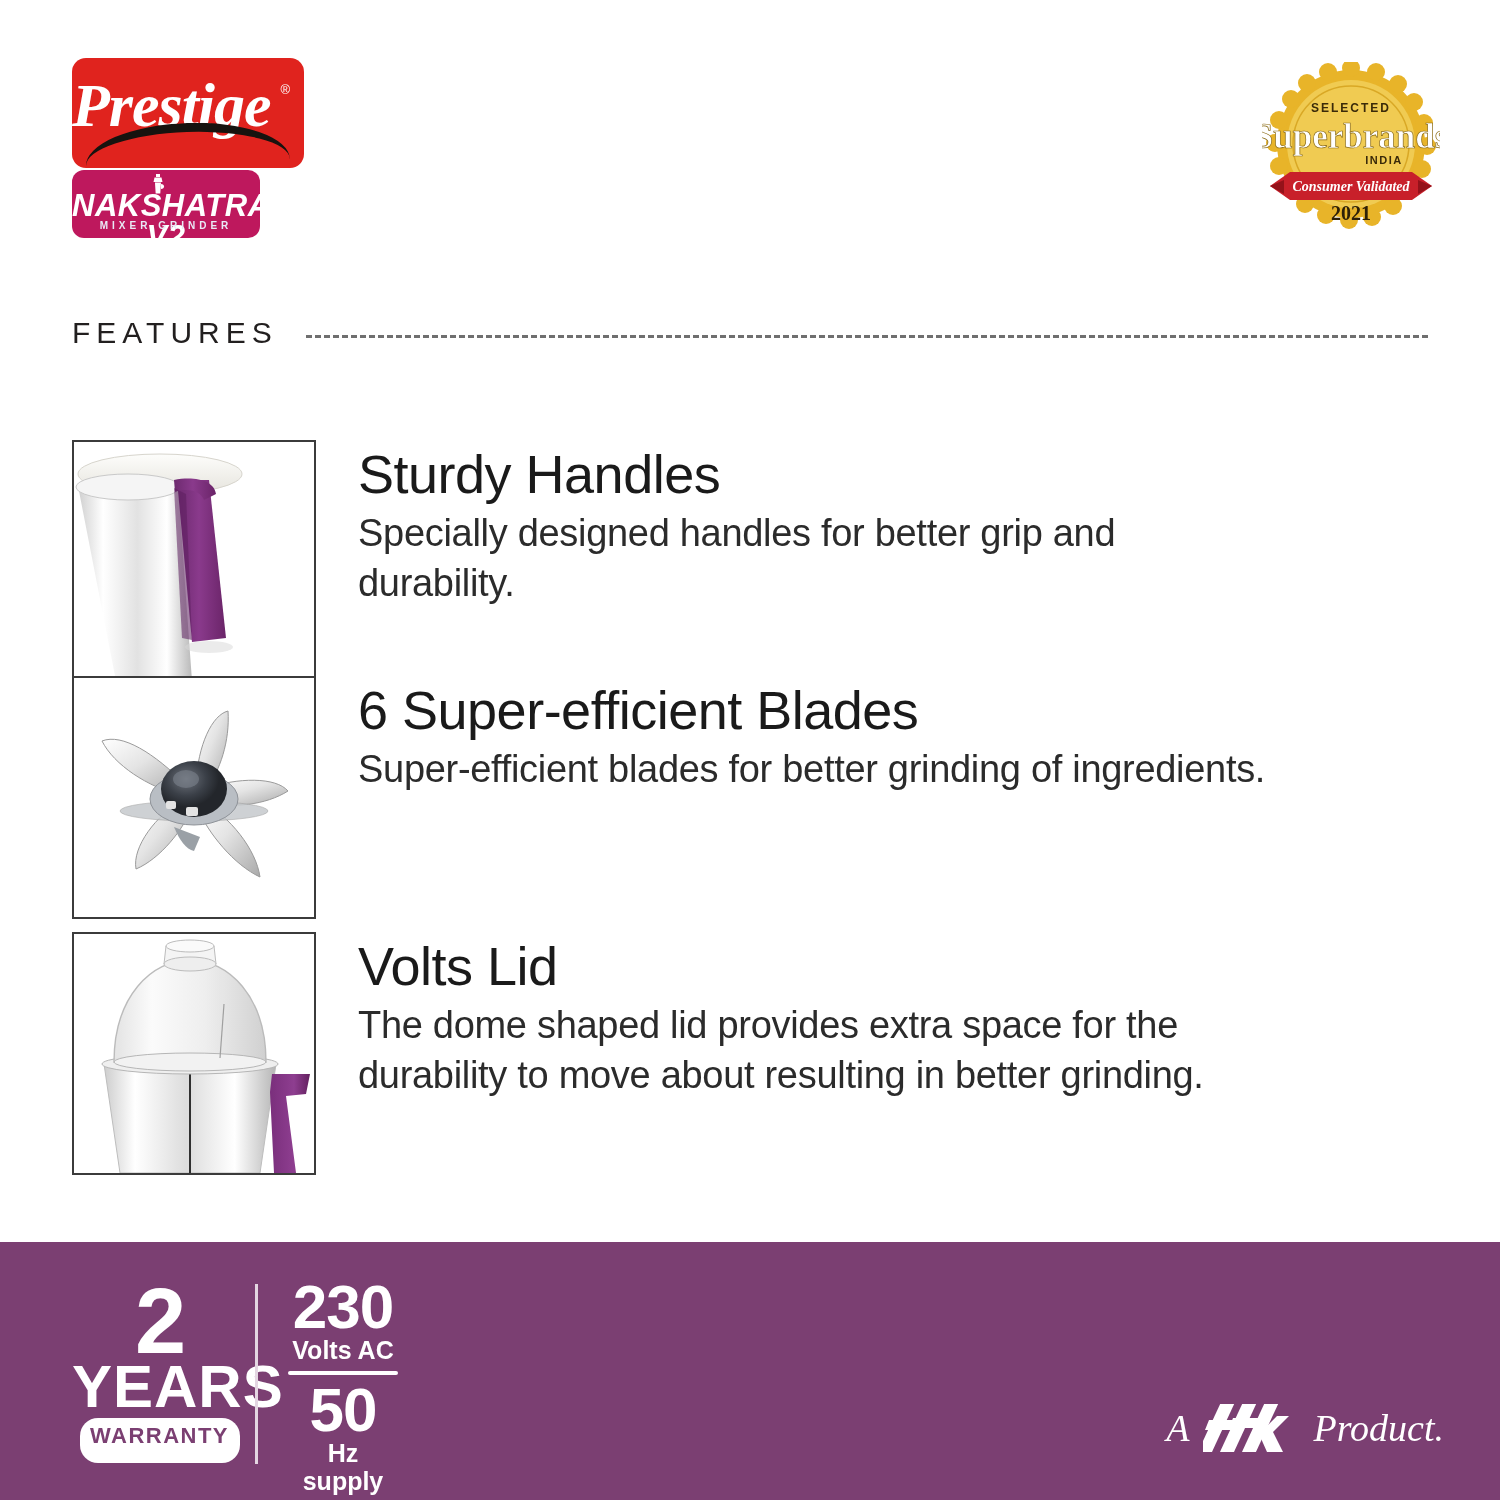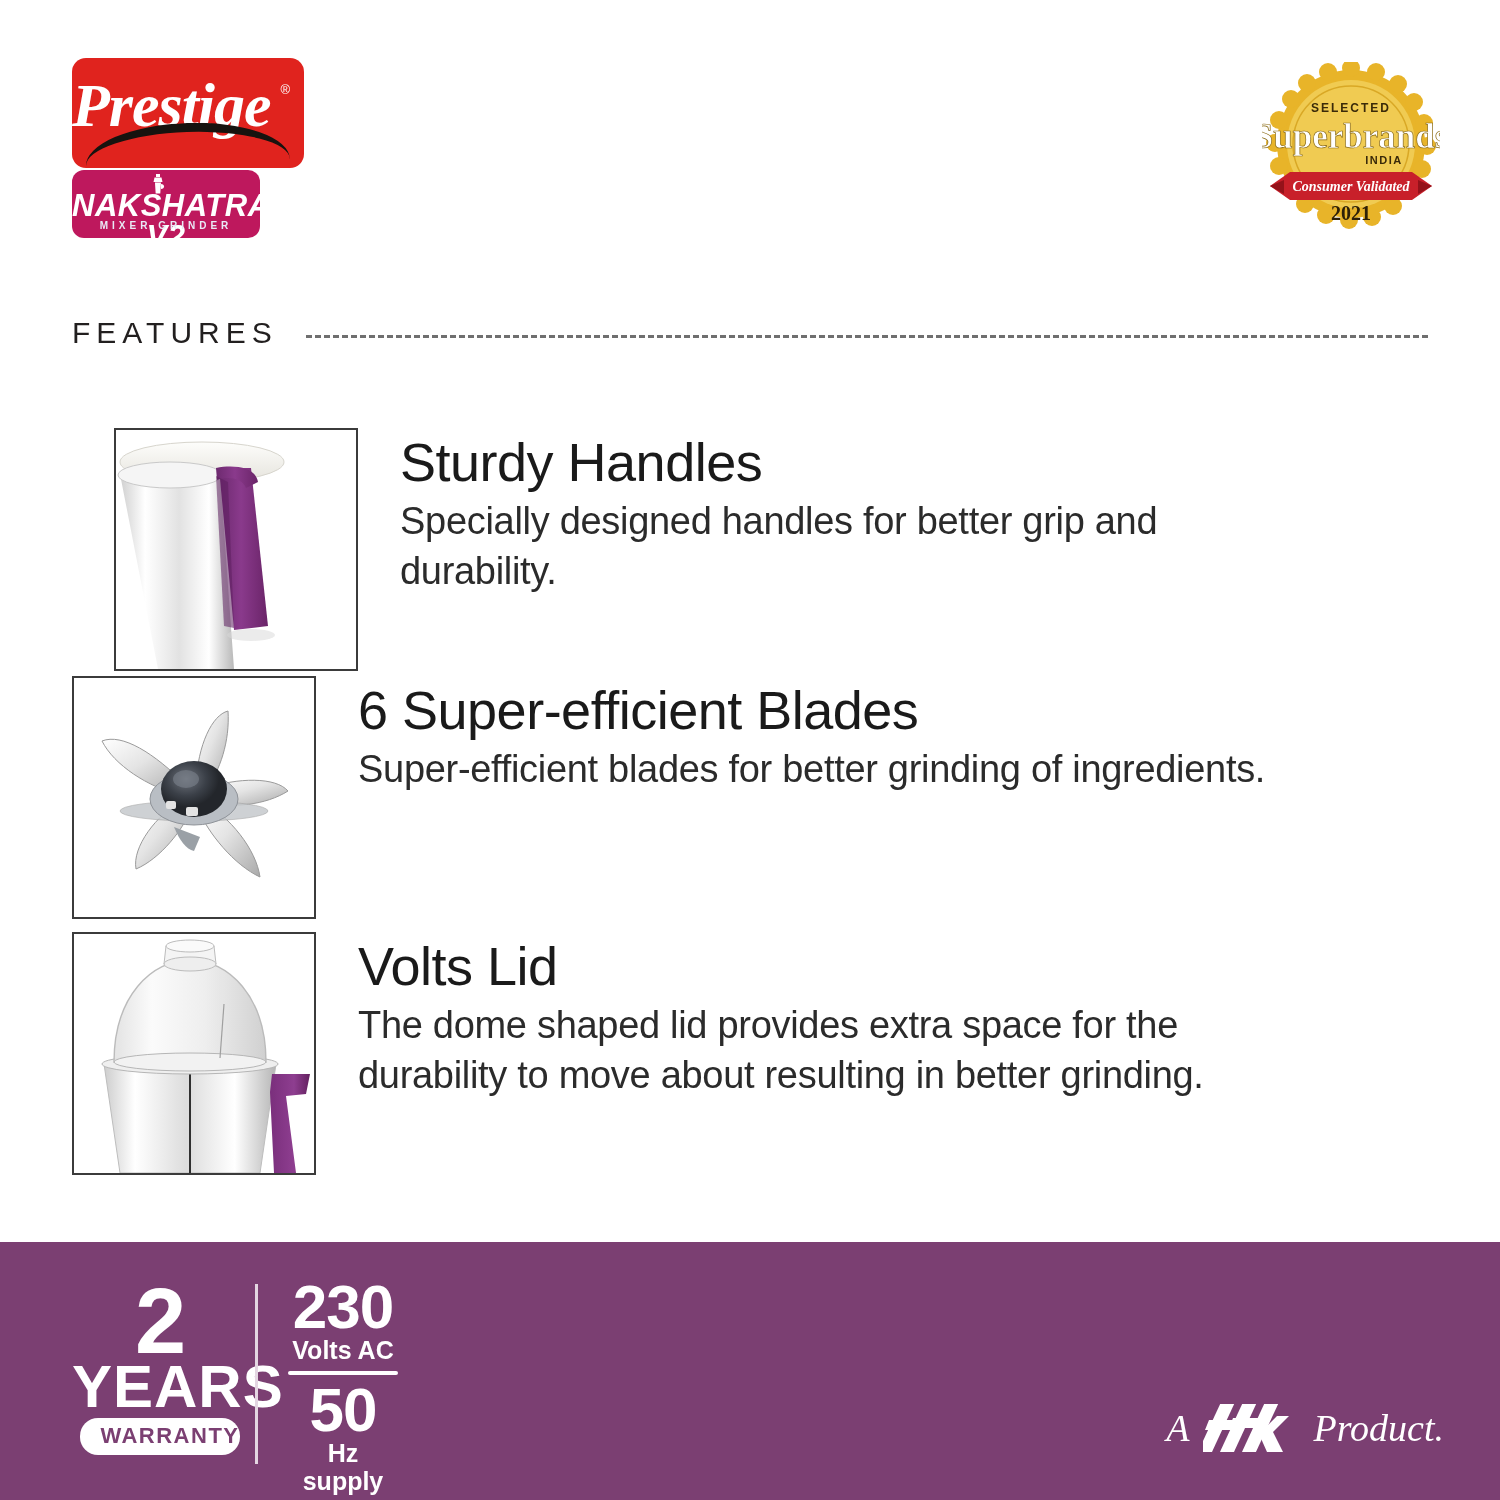--- a/index.html
+++ b/index.html
@@ -65,21 +65,21 @@
     font-size:30px;letter-spacing:6px;color:#221f1f;font-weight:400;
     font-family:"Liberation Sans",sans-serif;white-space:nowrap;
   }
   .features-dash{
     flex:1;height:0;margin-left:28px;margin-top:6px;
     border-top:3px dashed #6f6f6f;
   }
 
   
   .feature{position:absolute;left:72px;display:flex;}
-  .f1{top:428px;margin-left:42px;}
+  .f1{top:440px;}
   .f2{top:676px;}
   .f3{top:932px;}
   .thumb{
     width:240px;height:239px;border:2px solid #3b3b3b;background:#ffffff;
     position:relative;overflow:hidden;flex:0 0 auto;
   }
   .ftext{margin-left:42px;padding-top:4px;width:950px;}
   .fhead{
     font-size:54px;font-weight:400;color:#1a1a1a;line-height:60px;
     letter-spacing:-0.5px;margin:0 0 4px 0;
@@ -99,23 +99,22 @@
   .w-num{
     font-size:92px;font-weight:bold;line-height:78px;letter-spacing:-2px;
     font-family:"Liberation Sans",sans-serif;
   }
   .w-years{
     font-size:60px;font-weight:bold;line-height:50px;letter-spacing:1px;margin-top:2px;
     font-family:"Liberation Sans",sans-serif;
   }
   .w-pill{
     margin:6px auto 0;background:#ffffff;color:#7B3F72;border-radius:18px;
-    font-size:22px;font-weight:bold;letter-spacing:1.5px;padding:5px 0 6px;width:160px;
+    font-size:22px;font-weight:bold;letter-spacing:1.5px;padding:5px 0 14px;width:160px;
     font-family:"Liberation Sans",sans-serif;
-    text-align:right;
   }
   .vdiv{
     position:absolute;left:255px;top:42px;width:3px;height:180px;background:#e4d6e2;
   }
   .power{
     position:absolute;left:288px;top:36px;width:110px;text-align:center;color:#ffffff;
   }
   .p-num{font-size:62px;font-weight:bold;line-height:58px;letter-spacing:-1px;}
   .p-lab{font-size:25px;font-weight:bold;line-height:28px;letter-spacing:0px;}
   .p-rule{height:4px;background:#ffffff;margin:7px 0 6px;border-radius:2px;}

